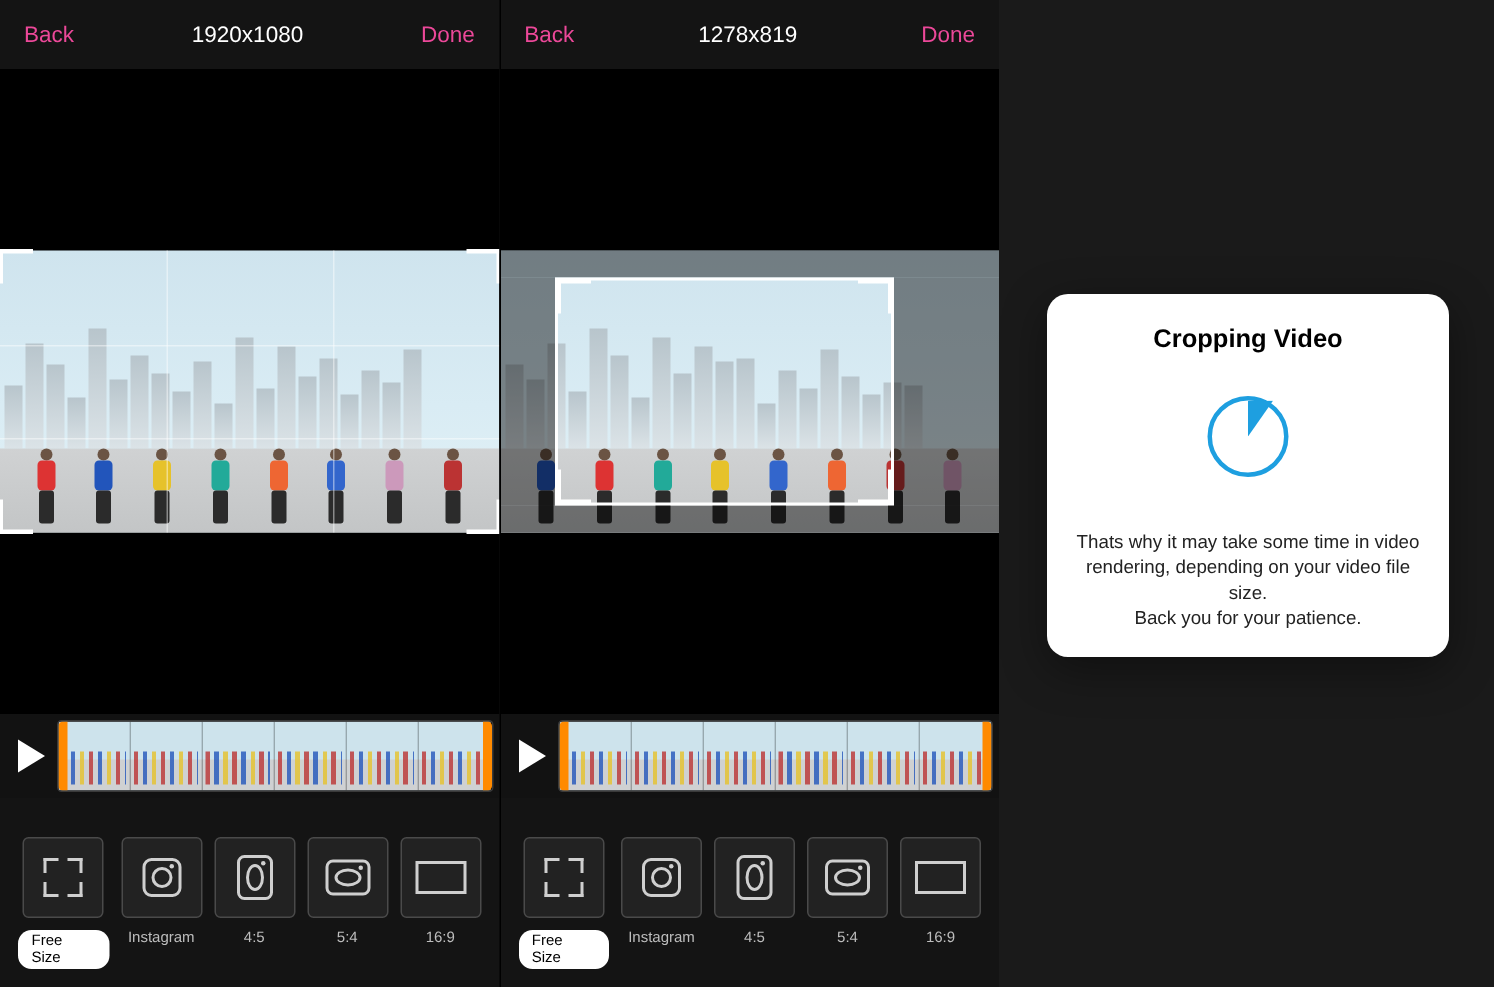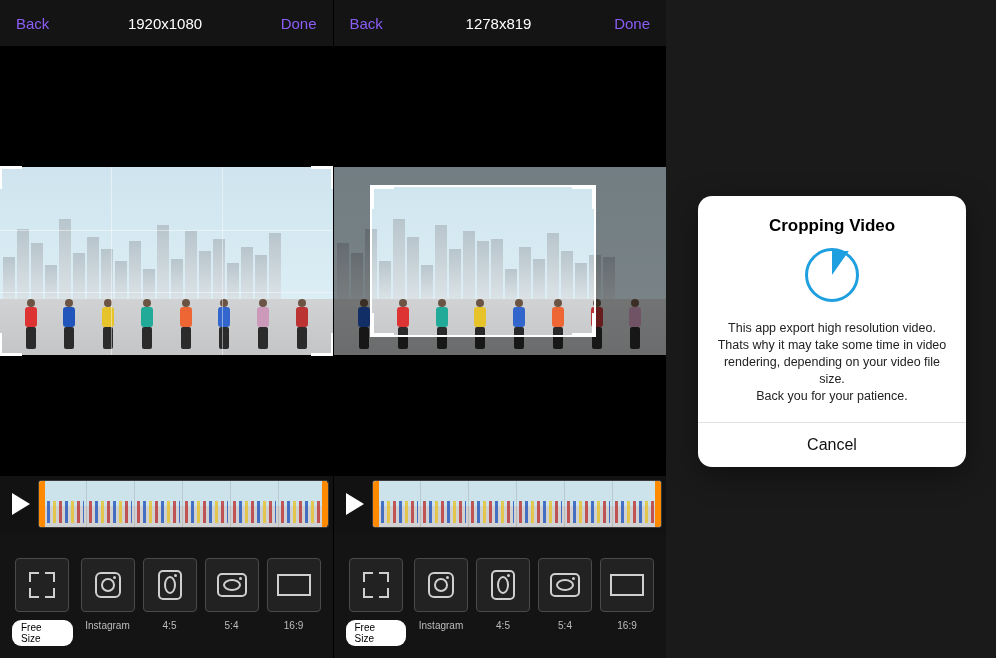--- a/index.html
+++ b/index.html
@@ -1,20 +1,20 @@
 <!DOCTYPE html>
 <html><head>
 <meta charset="utf-8">
 <style>
   html,body{margin:0;padding:0;background:#1a1a1a;font-family:-apple-system,BlinkMacSystemFont,"Segoe UI",Helvetica,Arial,sans-serif;color:#fff;width:996px;height:658px;overflow:hidden;}
   .panels{display:flex;width:666px;height:658px;}
   .panel{flex:1;position:relative;background:#141414;}
   .panel + .panel{border-left:1px solid #000;}
   .topbar{display:flex;align-items:center;justify-content:space-between;height:46px;padding:0 16px;font-size:15px;}
-  .topbar .back,.topbar .done{color:#8b5cf6;cursor:pointer;}
+  .topbar .back,.topbar .done{color:#ec4899;cursor:pointer;}
   .topbar .dims{font-weight:400;color:#fff;}
   .previewArea{height:430px;background:#000;display:flex;align-items:center;justify-content:center;position:relative;overflow:hidden;}
   .scene{position:relative;width:100%;height:188px;}
   .sky{position:absolute;inset:0;background:linear-gradient(#cfe4ee 0%,#d9ecf4 55%,#e3f1f6 100%);}
   .ground{position:absolute;left:0;right:0;bottom:0;height:56px;background:linear-gradient(#d0d2d3,#c3c5c6);}
   .skyline{position:absolute;left:0;right:0;bottom:56px;height:82px;display:flex;align-items:flex-end;gap:2px;padding:0 3px;}
   .bld{background:linear-gradient(#b8c5cc,#dbe3e7);width:12px;}
   .b1{height:42px}.b2{height:70px}.b3{height:56px}.b4{height:34px}.b5{height:80px}.b6{height:46px}.b7{height:62px}.b8{height:50px}.b9{height:38px}.b10{height:58px}.b11{height:30px}.b12{height:74px}.b13{height:40px}.b14{height:68px}.b15{height:48px}.b16{height:60px}.b17{height:36px}.b18{height:52px}.b19{height:44px}.b20{height:66px}
   .crowd{position:absolute;left:0;right:0;bottom:6px;height:86px;display:flex;align-items:flex-end;justify-content:space-evenly;}
   .guy{width:16px;height:50px;position:relative;}
@@ -61,21 +61,21 @@
   .ic-ig{width:22px;height:22px;border:2px solid #cfcfcf;border-radius:6px;position:relative;}
   .ic-ig::before{content:"";position:absolute;top:4px;left:4px;right:4px;bottom:4px;border:2px solid #cfcfcf;border-radius:50%;}
   .ic-ig::after{content:"";position:absolute;top:2px;right:3px;width:3px;height:3px;background:#cfcfcf;border-radius:50%;}
   .ic-ig.solid{background:transparent;}
   .ic-ig.tall{width:20px;height:26px;border-radius:5px;}
   .ic-ig.wide{width:26px;height:20px;border-radius:5px;}
   .ic-rect{width:30px;height:18px;border:2px solid #cfcfcf;}
   
   .modalWrap{position:absolute;right:30px;top:196px;width:268px;background:#fff;border-radius:14px;color:#000;box-shadow:0 8px 30px rgba(0,0,0,.4);overflow:hidden;}
   .modalBody{padding:20px 16px 18px;display:flex;flex-direction:column;align-items:center;text-align:center;}
-  .mtitle{font-weight:700;font-size:17px;margin-bottom:12px;}
+  .mtitle{font-weight:700;font-size:17px;margin-bottom:28px;}
   .pie{width:48px;height:48px;border-radius:50%;border:3px solid #1e9fe0;position:relative;margin-bottom:18px;}
   .pie::after{content:"";position:absolute;left:50%;top:50%;width:50%;height:50%;background:#1e9fe0;transform-origin:0 100%;transform:translate(0,-100%) rotate(0deg);clip-path:polygon(0 100%,0 0,70% 0,0 100%);}
   .mtext{font-size:12.5px;line-height:1.35;color:#222;}
   .mcancel{border-top:1px solid #e2e2e2;text-align:center;padding:13px 0;font-size:16px;color:#111;cursor:pointer;}
 </style>
 </head>
 <body>
 
 <div class="panels">
 
@@ -365,19 +365,18 @@
       </div>
     </div>
   </div>
 </div>
 
 <div class="modalWrap">
   <div class="modalBody">
     <div class="mtitle">Cropping Video</div>
     <div class="pie"></div>
     <div class="mtext">
-      <span>This app export high resolution video.</span><br>
+      <br>
       <span>Thats why it may take some time in video rendering, depending on your video file size.</span><br>
       <span>Back you for your patience.</span>
     </div>
   </div>
-  <div class="mcancel">Cancel</div>
 </div>
 
 </body></html>

